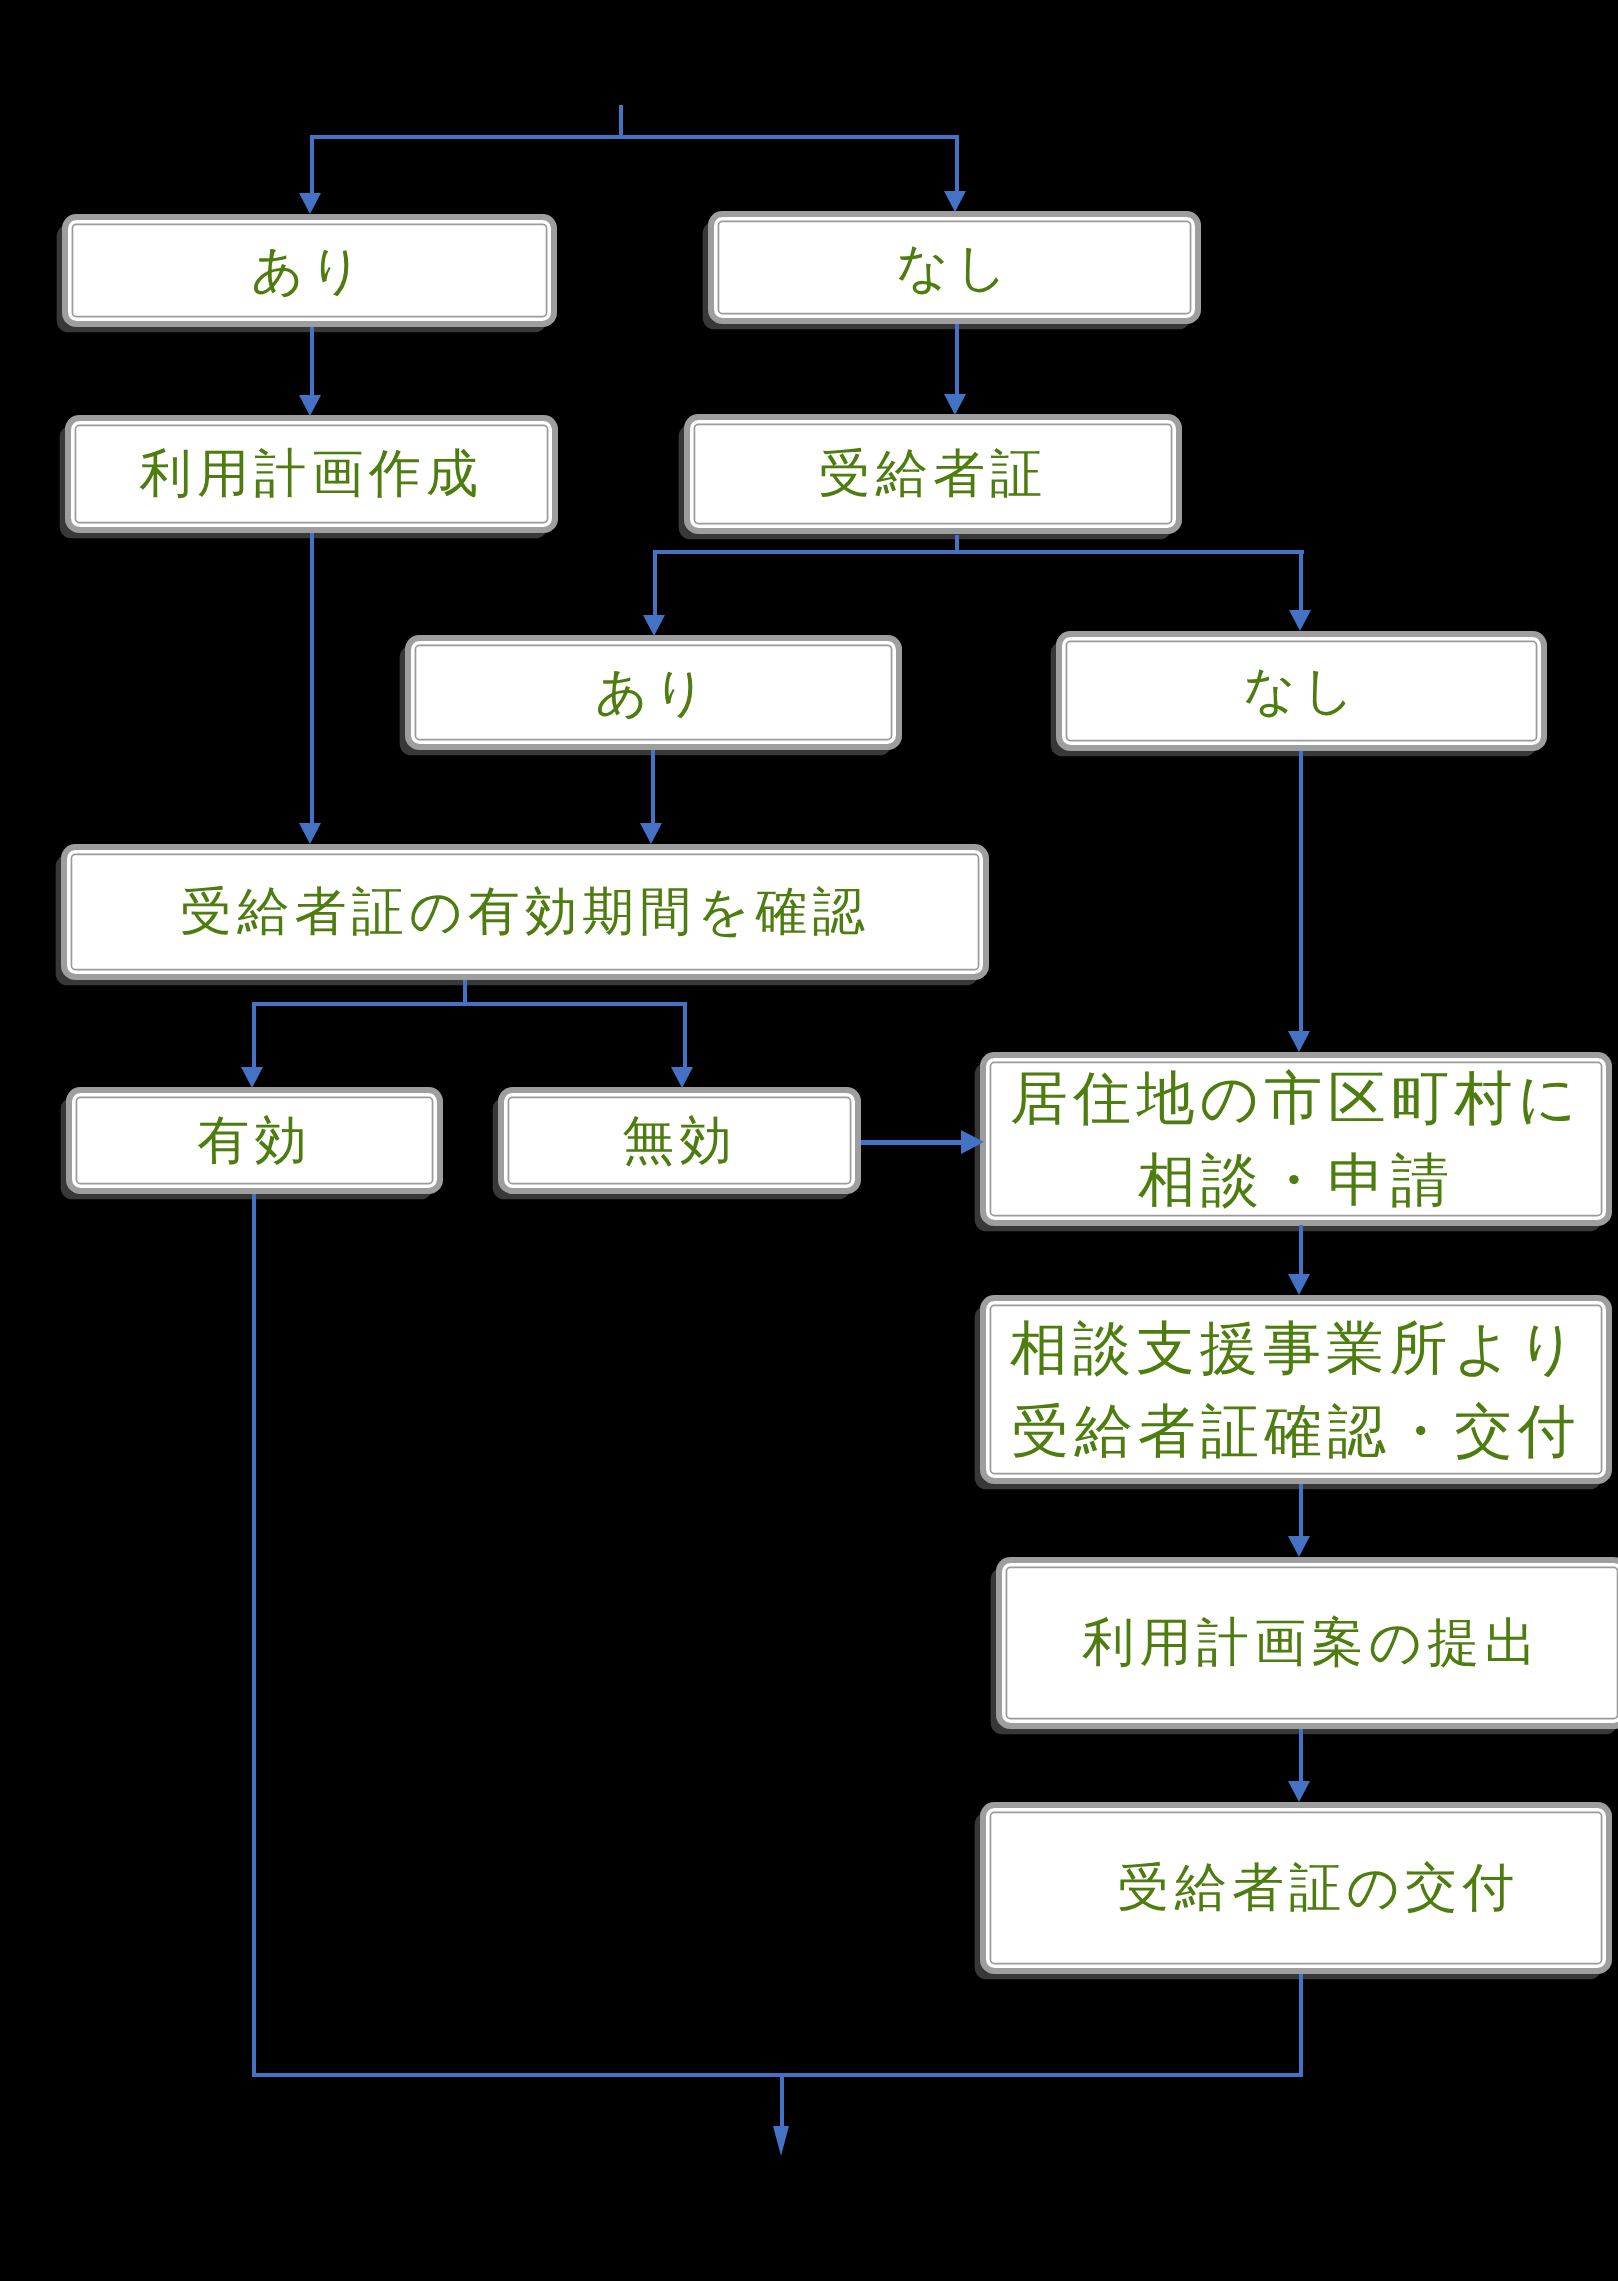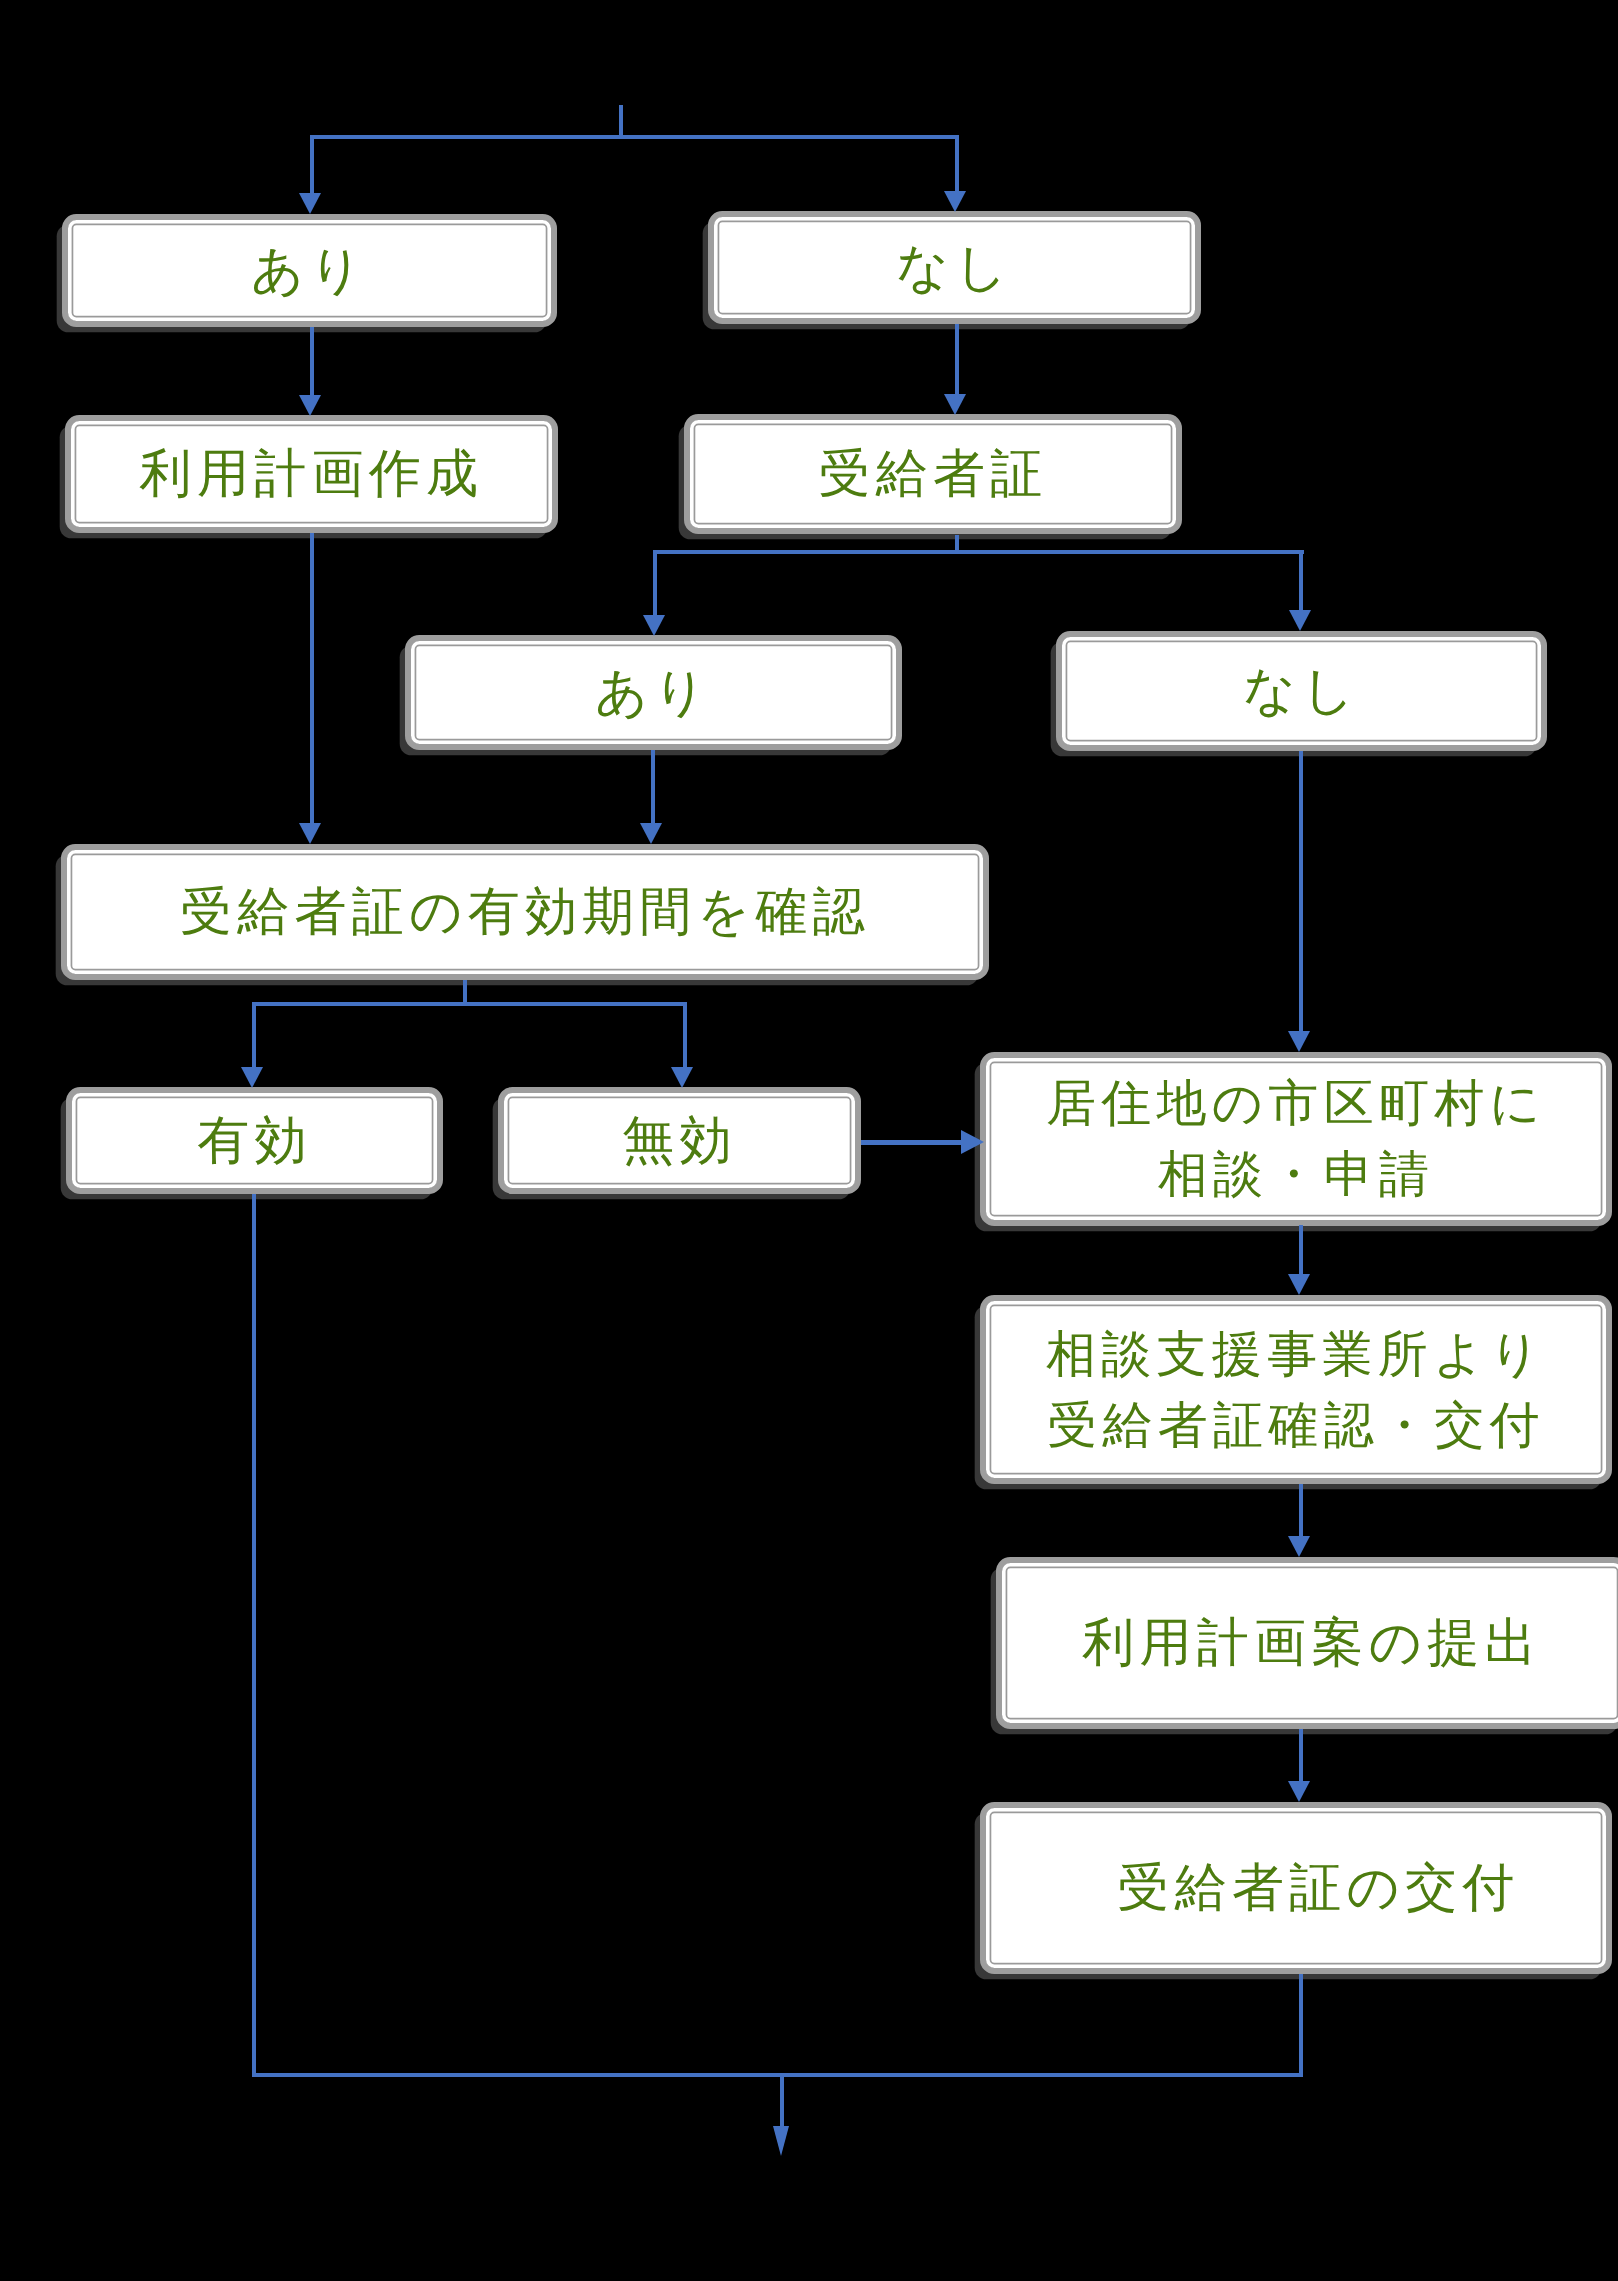--- a/index.html
+++ b/index.html
@@ -9,21 +9,21 @@
   }
   .node{
     position:absolute;box-sizing:border-box;
     background:#ffffff;border:6.2px solid #9e9e9e;border-radius:14.3px;
     box-shadow:-8px 8px 0 -2.7px rgba(125,125,125,.45),
                inset 0 0 0 3.6px #ffffff, inset 0 0 0 5.3px #9a9a9a;
     display:flex;align-items:center;justify-content:center;
     text-align:center;color:#4d7c0f;font-size:52px;letter-spacing:5.3px;
     line-height:1.42;white-space:pre-line;
   }
-  .node.small{font-size:50px;}
+  .node.small{font-size:58px;}
   .line{position:absolute;background:#4472c4;}
   .arrow-down{position:absolute;width:0;height:0;
     border-left:11.6px solid transparent;border-right:11.6px solid transparent;
     border-top:21.4px solid #4472c4;}
   .arrow-down.slim{border-left-width:8px;border-right-width:8px;border-top-width:30px;}
   .arrow-right{position:absolute;width:0;height:0;
     border-top:12.5px solid transparent;border-bottom:12.5px solid transparent;
     border-left:23px solid #4472c4;}
 </style>
 </head>

